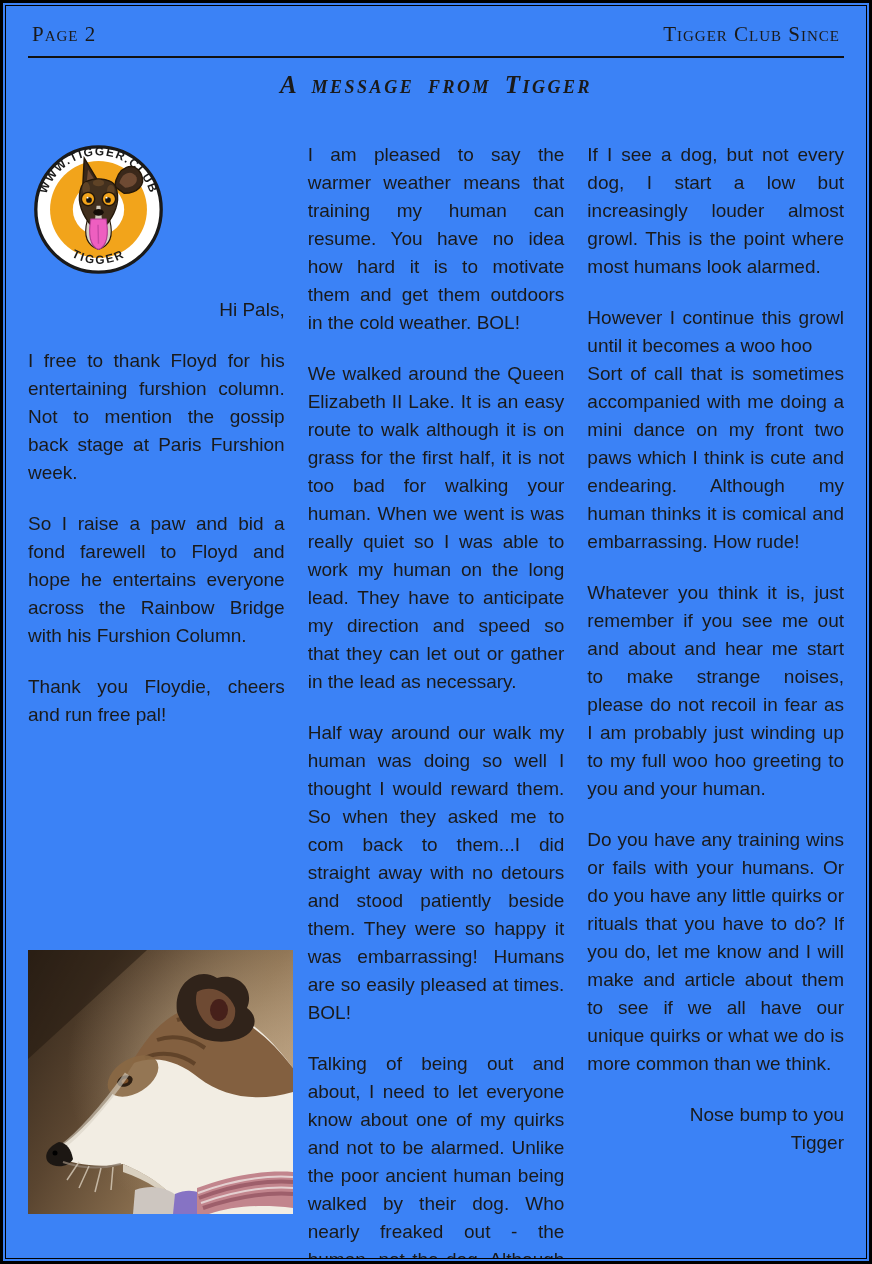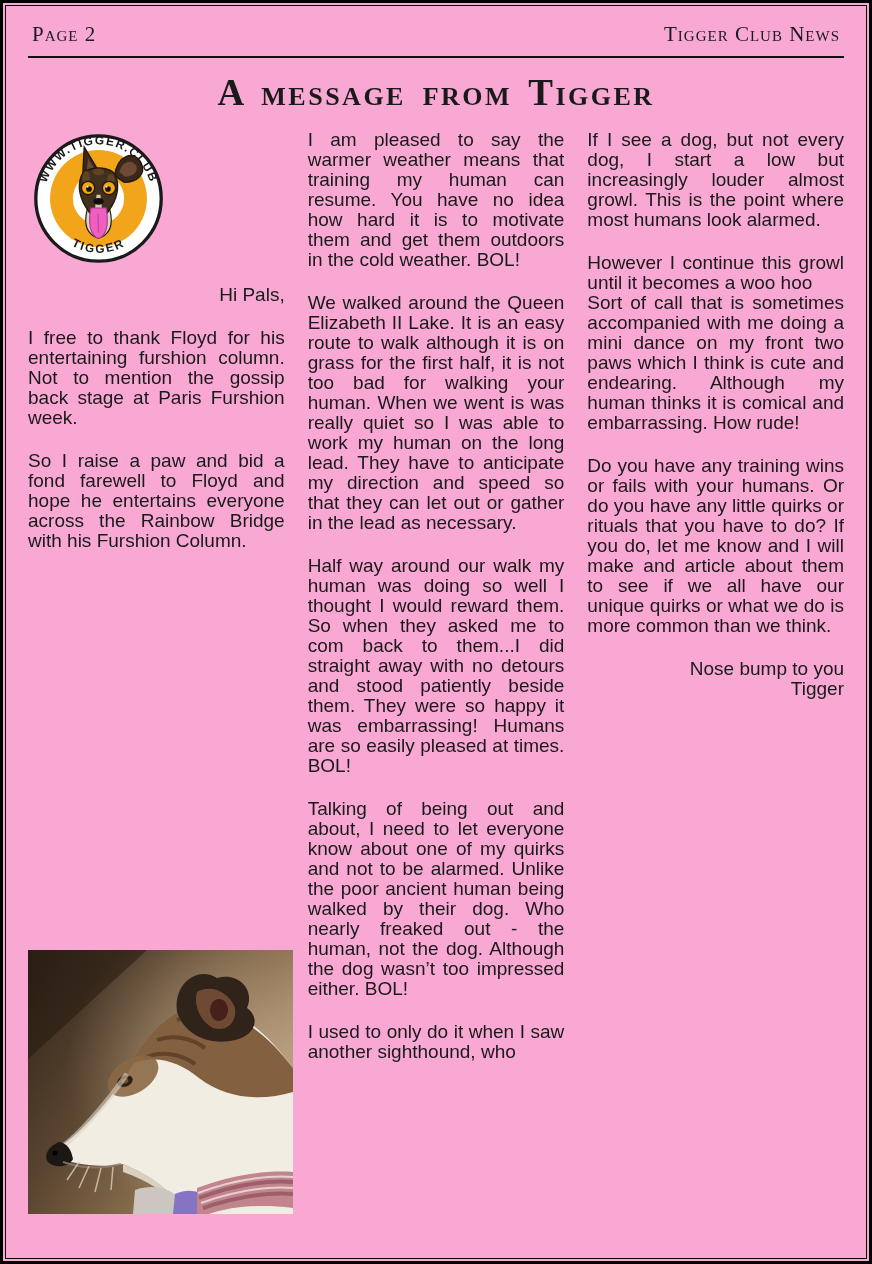--- a/index.html
+++ b/index.html
@@ -1,20 +1,20 @@
 <!DOCTYPE html>
 <html><head>
 <meta charset="utf-8">
 <style>
   html,body{margin:0;padding:0;background:#9e9e9e;}
   .page{
     position:relative;
     width:872px;height:1264px;
     margin:0 auto;
-    background:#f9a8d4;
+    background:#3b82f6;
     border:3px solid #000;
     padding:2px;
     box-sizing:border-box;
     font-family:"Liberation Sans", sans-serif;
     color:#1a1a1a;
   }
   .frame{
     border:1px solid #000;
     height:100%;
     box-sizing:border-box;
@@ -31,39 +31,41 @@
     font-variant:small-caps;
     font-size:21px;
     letter-spacing:1px;
     padding:2px 4px 9px 4px;
     border-bottom:2px solid #111;
   }
   .page-title{
     text-align:center;
     font-family:"Liberation Serif", serif;
     font-variant:small-caps;
-    font-size:37px;
+    font-size:25px;
     letter-spacing:2.5px;
     word-spacing:5px;
     margin:13px 0 4px 0;
+    font-style:italic;
   }
   .cols{
     flex:1;
     display:flex;
     gap:23px;
     margin-top:12px;
     overflow:hidden;
   }
   .col{
     flex:1;
     min-width:0;
     font-size:19px;
-    line-height:20px;
+    line-height:28px;
     text-align:justify;
     hyphens:none;
+    margin-top:26px;
   }
   .col p{margin:0 0 23px 0;white-space:pre-line;}
   .col-1{display:flex;flex-direction:column;}
   .logo-wrap{width:133px;height:133px;margin:2px 0 20px 4px;flex:none;}
   .greeting{text-align:right;}
   .photo-wrap{
     margin-top:auto;
     margin-bottom:44px;
     width:266px;
     margin-left:-1px;
@@ -73,21 +75,21 @@
   .signature{text-align:right;margin-top:27px;}
 </style>
 </head>
 <body>
 
 <div class="page">
   <div class="frame">
 
     <div class="header">
       <span>Page 2</span>
-      <span>Tigger Club News</span>
+      <span>Tigger Club Since</span>
     </div>
 
     <h1 class="page-title">A message from Tigger</h1>
 
     <div class="cols">
 
       <div class="col col-1">
         <div class="logo-wrap">
           <svg viewBox="0 0 140 140" width="133" height="133">
             <circle cx="70" cy="70" r="66" fill="#ffffff" stroke="#1a1a1a" stroke-width="3.5"></circle>
@@ -130,20 +132,21 @@
 
               <path d="M62,80 C59,96 61,109 70,112 C79,109 81,96 78,80 Z" fill="#EE5FC0" stroke="#b03d92" stroke-width="1.2"></path>
               <path d="M69.5,86 L70,106" stroke="#c84aa6" stroke-width="1.5" fill="none"></path>
             </g>
           </svg>
         </div>
 
         <p class="greeting">Hi Pals,</p>
         <p>I free to thank Floyd for his entertaining furshion column. Not to mention the gossip back stage at Paris Furshion week.</p>
         <p>So I raise a paw and bid a fond farewell to Floyd and hope he entertains everyone across the Rainbow Bridge with his Furshion Column.</p>
+        <p>Thank you Floydie, cheers and run free pal!</p>
 
         <div class="photo-wrap">
           <svg viewBox="0 0 266 264" width="266" height="264">
             <defs>
               <linearGradient id="bg" x1="0" y1="0" x2="1" y2="0.55">
                 <stop offset="0" stop-color="#2f2318"></stop>
                 <stop offset="0.4" stop-color="#5a4530"></stop>
                 <stop offset="0.75" stop-color="#8a6f4f"></stop>
                 <stop offset="1" stop-color="#b49878"></stop>
               </linearGradient>
@@ -198,20 +201,21 @@
         <p>We walked around the Queen Elizabeth II Lake. It is an easy route to walk although it is on grass for the first half, it is not too bad for walking your human. When we went is was really quiet so I was able to work my human on the long lead. They have to anticipate my direction and speed so that they can let out or gather in the lead as necessary.</p>
         <p>Half way around our walk my human was doing so well I thought I would reward them. So when they asked me to com back to them...I did straight away with no detours and stood patiently beside them. They were so happy it was embarrassing! Humans are so easily pleased at times.  BOL!</p>
         <p>Talking of being out and about, I need to let everyone know about one of my quirks and not to be alarmed. Unlike the poor ancient human being walked by their dog. Who nearly freaked out - the human, not the dog. Although the dog wasn’t too impressed either. BOL!</p>
         <p>I used to only do it when I saw another sighthound, who</p>
       </div>
 
       <div class="col">
         <p>If I see a dog, but not every dog, I start a low but increasingly louder almost growl. This is the point where most humans look alarmed.</p>
         <p>However I continue this growl until it becomes a woo hoo
 Sort of call that is sometimes accompanied with me doing a mini dance on my front two paws which I think is cute and endearing. Although my human thinks it is comical and embarrassing. How rude!</p>
+        <p>Whatever you think it is, just remember if you see me out and about and hear me start to make strange noises, please do not recoil in fear as I am probably just winding up to my full woo hoo greeting to you and your human.</p>
         <p>Do you have any training wins or fails with your humans. Or do you have any little quirks or rituals that you have to do? If you do, let me know and I will make and article about them to see if we all have our unique quirks or what we do is more common than we think.</p>
         <p class="signature">Nose bump to you
 Tigger</p>
       </div>
 
     </div>
   </div>
 </div>
 
 </body></html>

